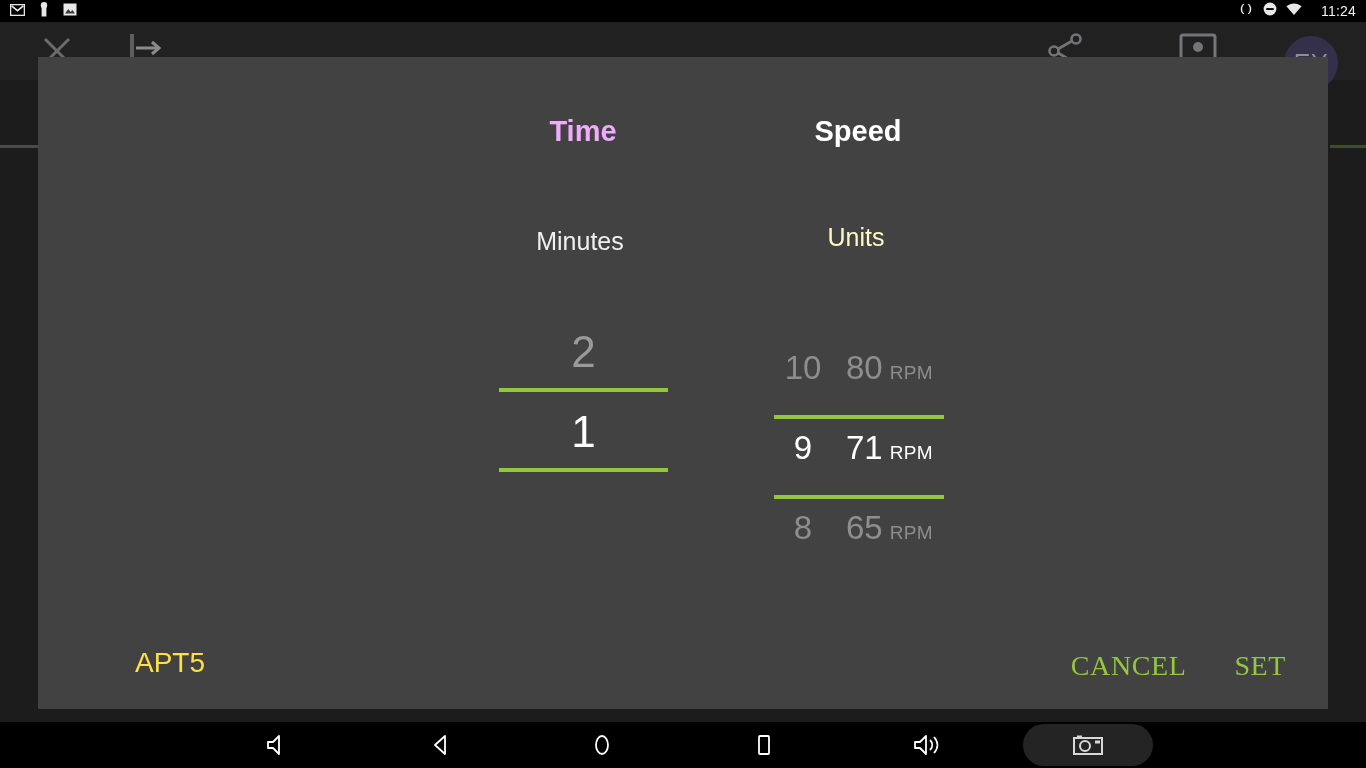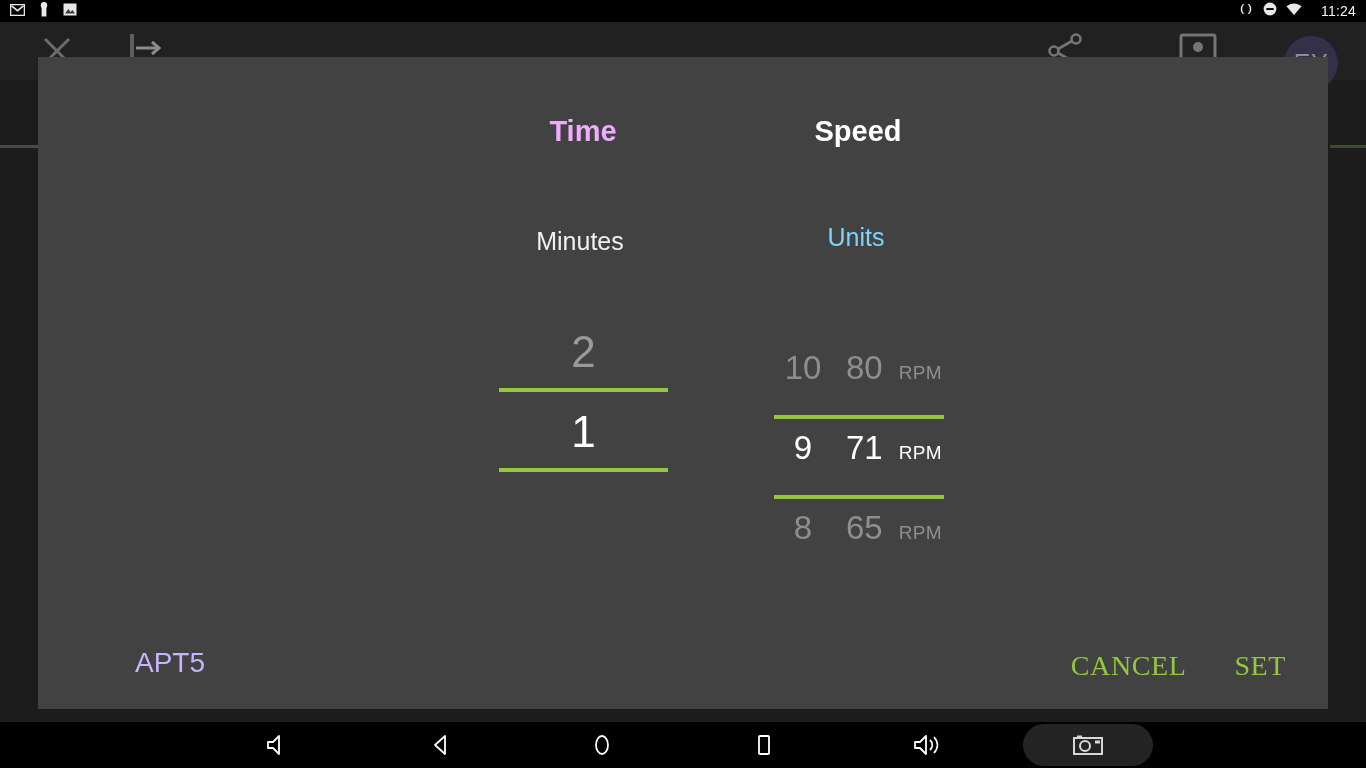--- a/index.html
+++ b/index.html
@@ -145,21 +145,21 @@
     width: 150px;
     text-align: center;
     color: #f0f0f0;
     font-size: 25px;
   }
   #sub-units {
     position: absolute;
     top: 166px; left: 743px;
     width: 150px;
     text-align: center;
-    color: #7dd3fc;
+    color: #fef9c3;
     font-size: 25px;
   }
 
   
   #minutes-picker {
     position: absolute;
     left: 461px; top: 255px;
     width: 169px;
   }
   .min-row {
@@ -199,21 +199,21 @@
   .spd-unit {
     width: 58px;
     text-align: center;
     font-size: 33px;
   }
   .spd-rpm {
     margin-left: 14px;
     font-size: 33px;
   }
   .spd-rpm-label {
-    margin-left: 16px;
+    margin-left: 7px;
     font-size: 19px;
     letter-spacing: .3px;
   }
   .spd-row.dim .spd-unit,
   .spd-row.dim .spd-rpm,
   .spd-row.dim .spd-rpm-label { color: #8e8e8e; }
   .spd-row.bright .spd-unit,
   .spd-row.bright .spd-rpm,
   .spd-row.bright .spd-rpm-label { color: #ffffff; }
   .spd-divider {
@@ -223,21 +223,21 @@
     height: 4px;
     background: #93c83e;
   }
   #spd-divider-top { top: 66px; }
   #spd-divider-bottom { top: 146px; }
 
   
   #dialog-device-label {
     position: absolute;
     left: 97px; bottom: 30px;
-    color: #c4b5fd;
+    color: #fde047;
     font-size: 28px;
     margin-top: 41px;
   }
   #dialog-actions {
     position: absolute;
     right: 42px; bottom: 27px;
     display: flex;
     align-items: center;
     gap: 48px;
   }

